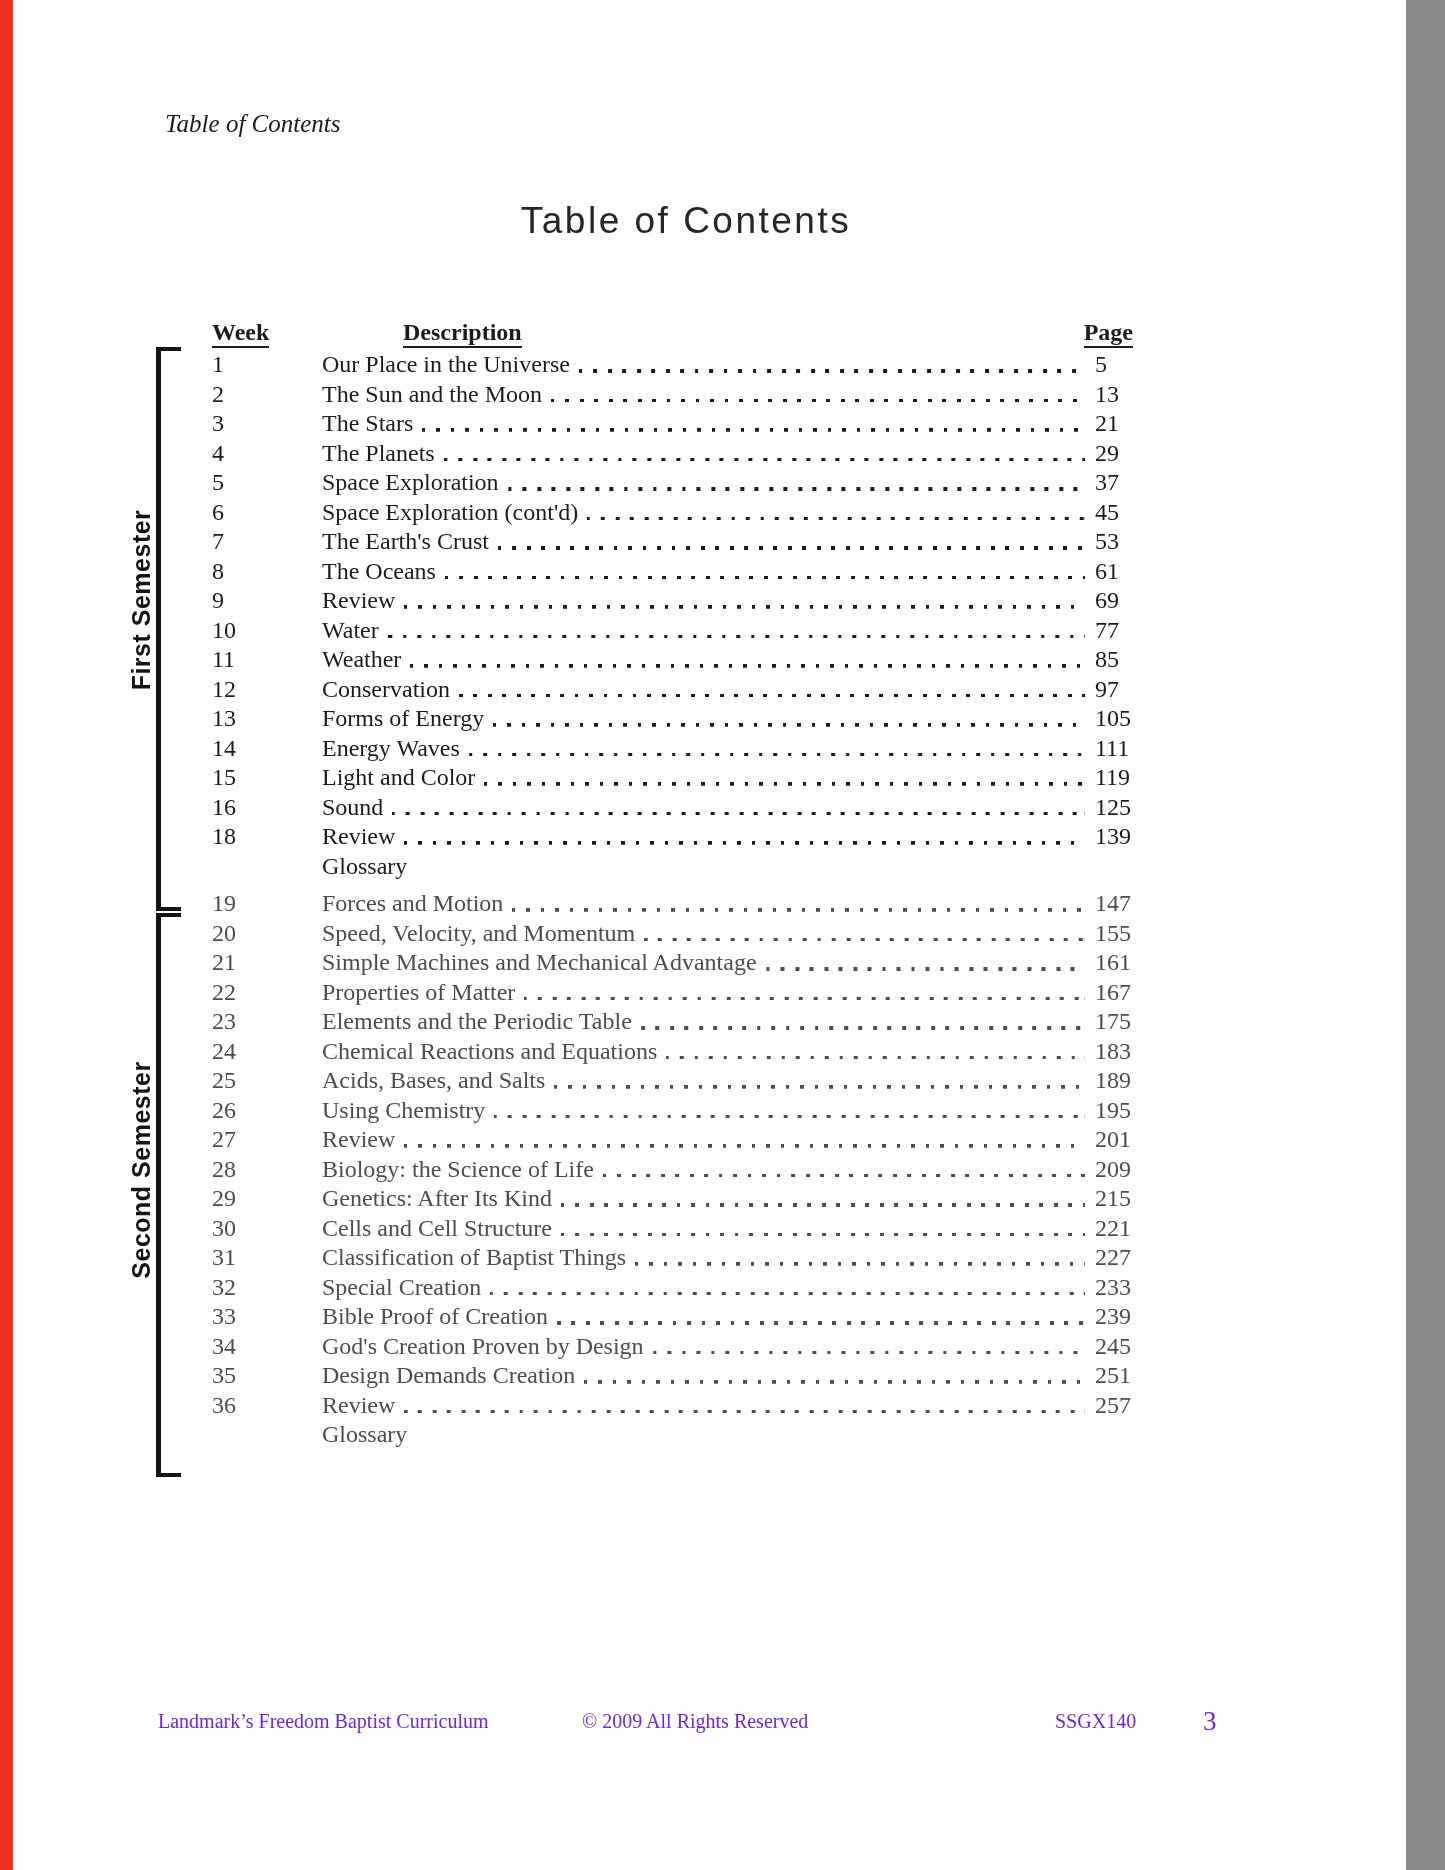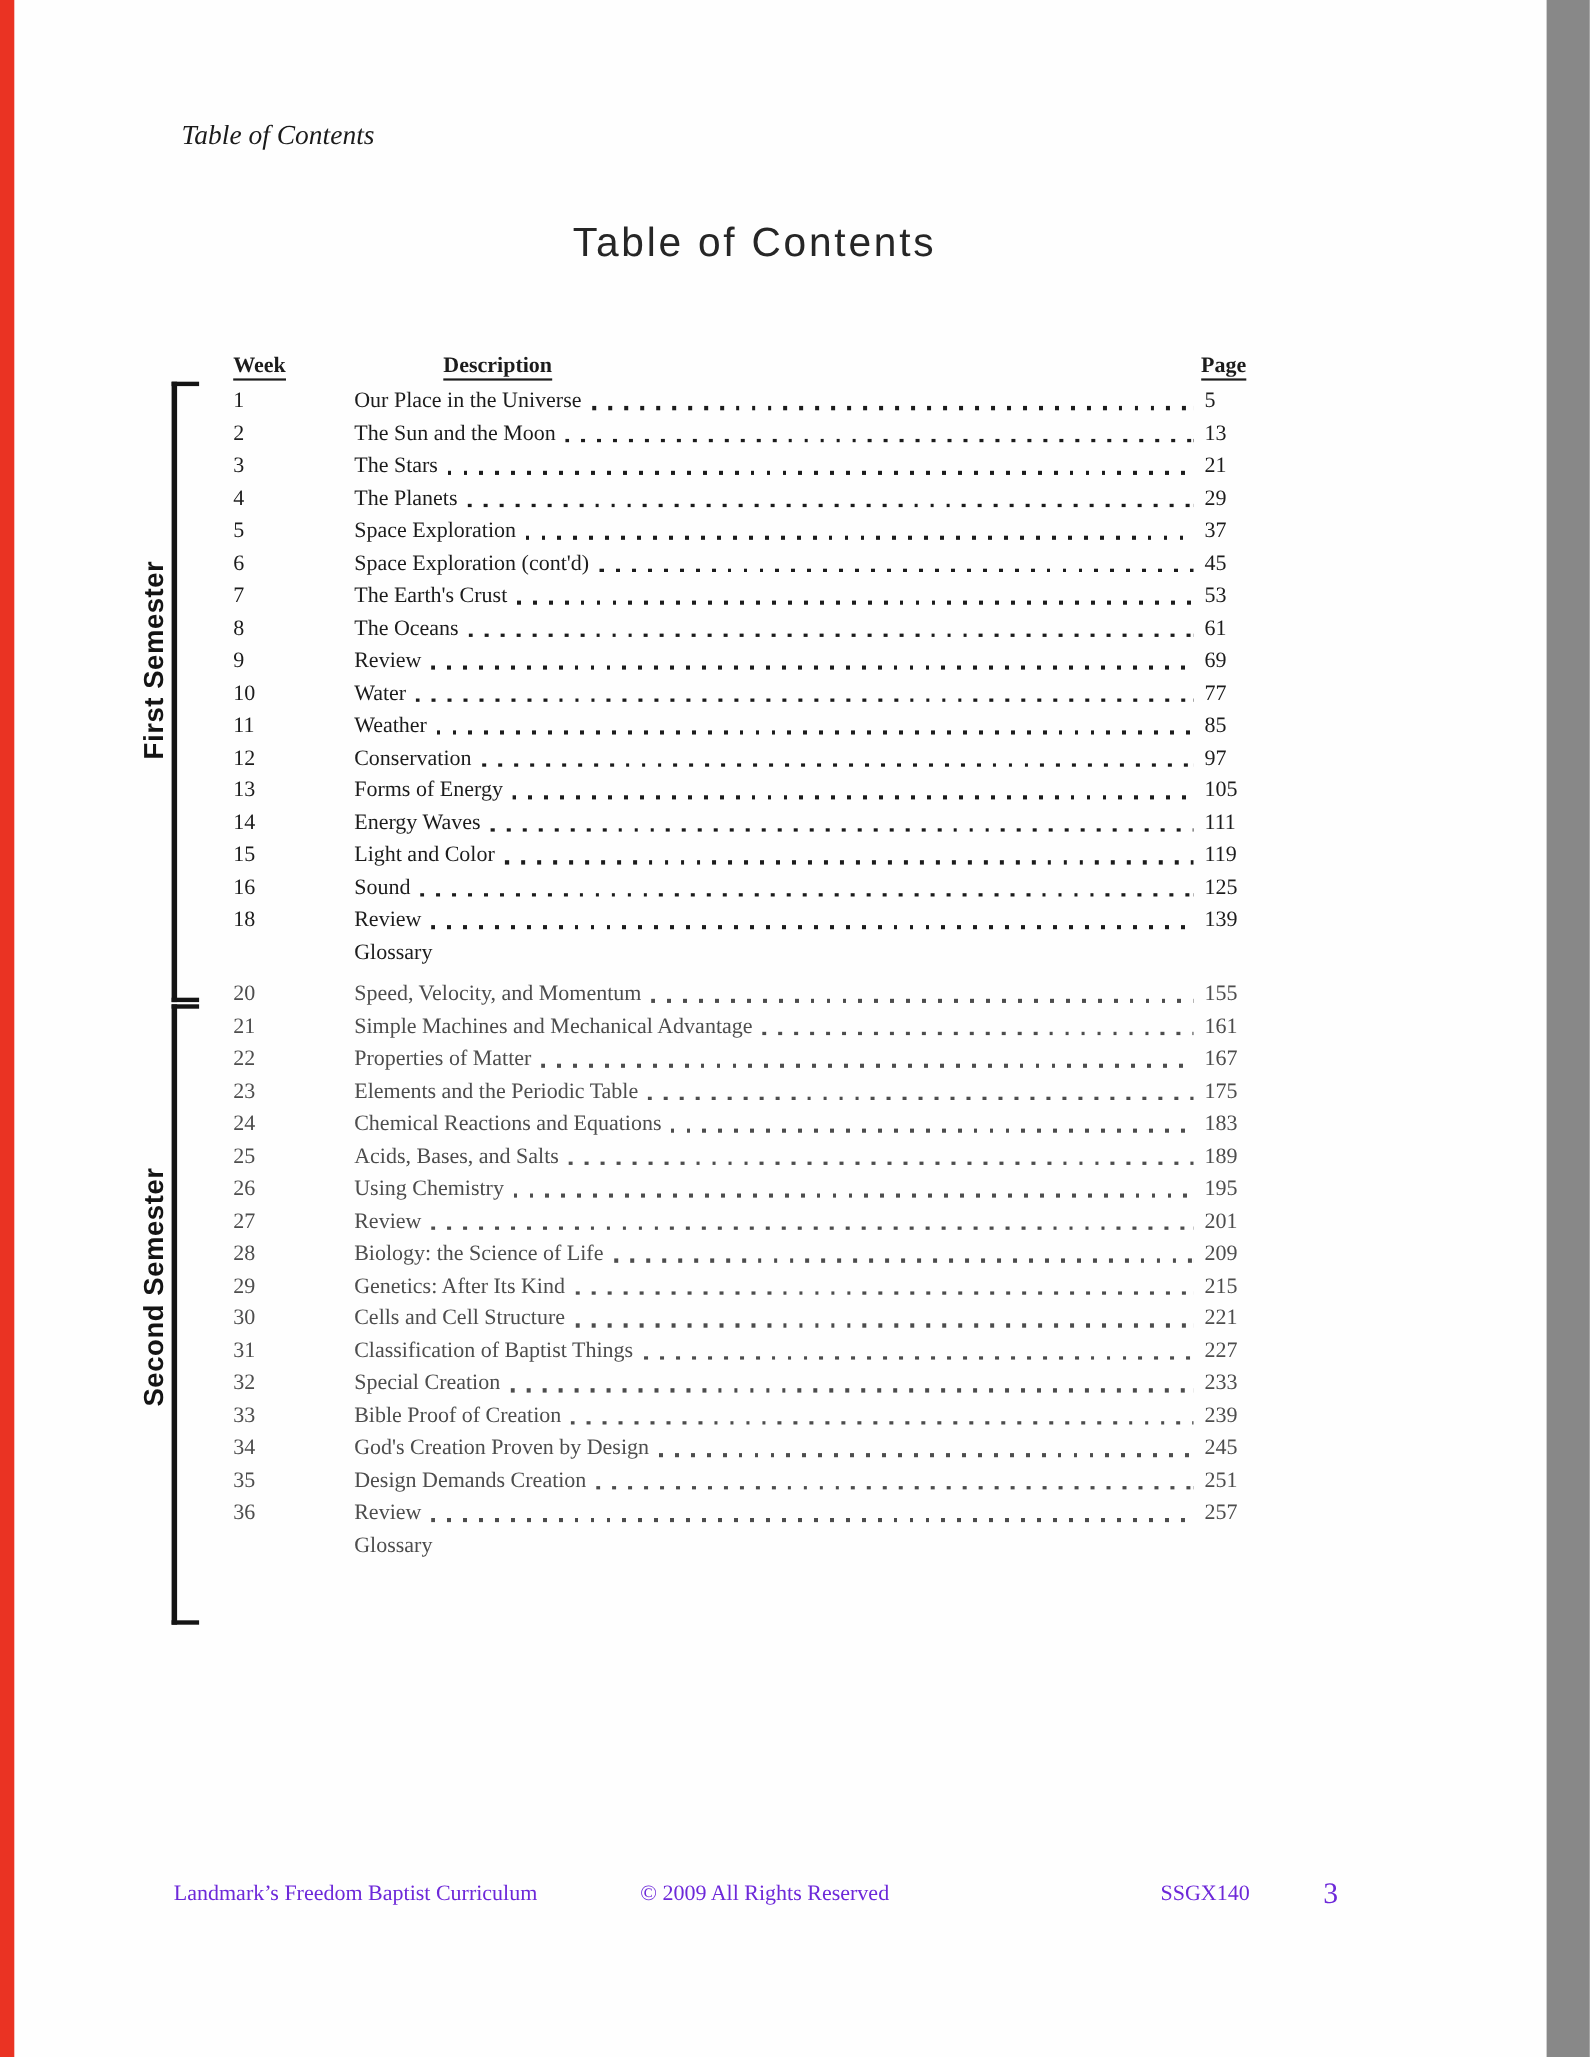--- a/index.html
+++ b/index.html
@@ -21,21 +21,21 @@
     font-family:"Liberation Serif", serif;
   }
   .page-title{
     position:absolute;left:686px;top:200px;transform:translateX(-50%);
     font-family:"Liberation Sans", sans-serif;
     font-size:37px;letter-spacing:2.5px;color:#262626;
     white-space:nowrap;font-weight:500;
   }
   .toc{
     position:absolute;left:212px;top:318px;width:955px;
-    font-size:20px;line-height:29.5px;
+    font-size:24px;line-height:29.5px;
   }
   .toc-header{display:flex;font-weight:bold;height:32px;align-items:baseline;}
   .toc-header .hw{width:110px;}
   .toc-header .hd{margin-left:81px;}
   .toc-header .hp{margin-left:auto;margin-right:34px;}
   .u{border-bottom:2.5px solid #1c1c1c;padding-bottom:1px;}
   .sem-group{display:block;}
   .sem-group.second{margin-top:8px;color:#4d4d4d;}
   .trow{display:flex;align-items:baseline;height:29.5px;white-space:nowrap;}
   .trow .week{width:110px;flex:none;}
@@ -213,20 +213,26 @@
   </div>
 
   <div class="trow no-leader">
     <span class="week"></span>
     <span class="desc">Glossary</span>
     <span class="dots"></span>
     <span class="page"></span>
   </div>
 </div>
         <div class="sem-group second">
+  <div class="trow">
+    <span class="week">19</span>
+    <span class="desc">Forces and Motion</span>
+    <span class="dots"></span>
+    <span class="page">147</span>
+  </div>
 
   <div class="trow">
     <span class="week">20</span>
     <span class="desc">Speed, Velocity, and Momentum</span>
     <span class="dots"></span>
     <span class="page">155</span>
   </div>
 
   <div class="trow">
     <span class="week">21</span>

